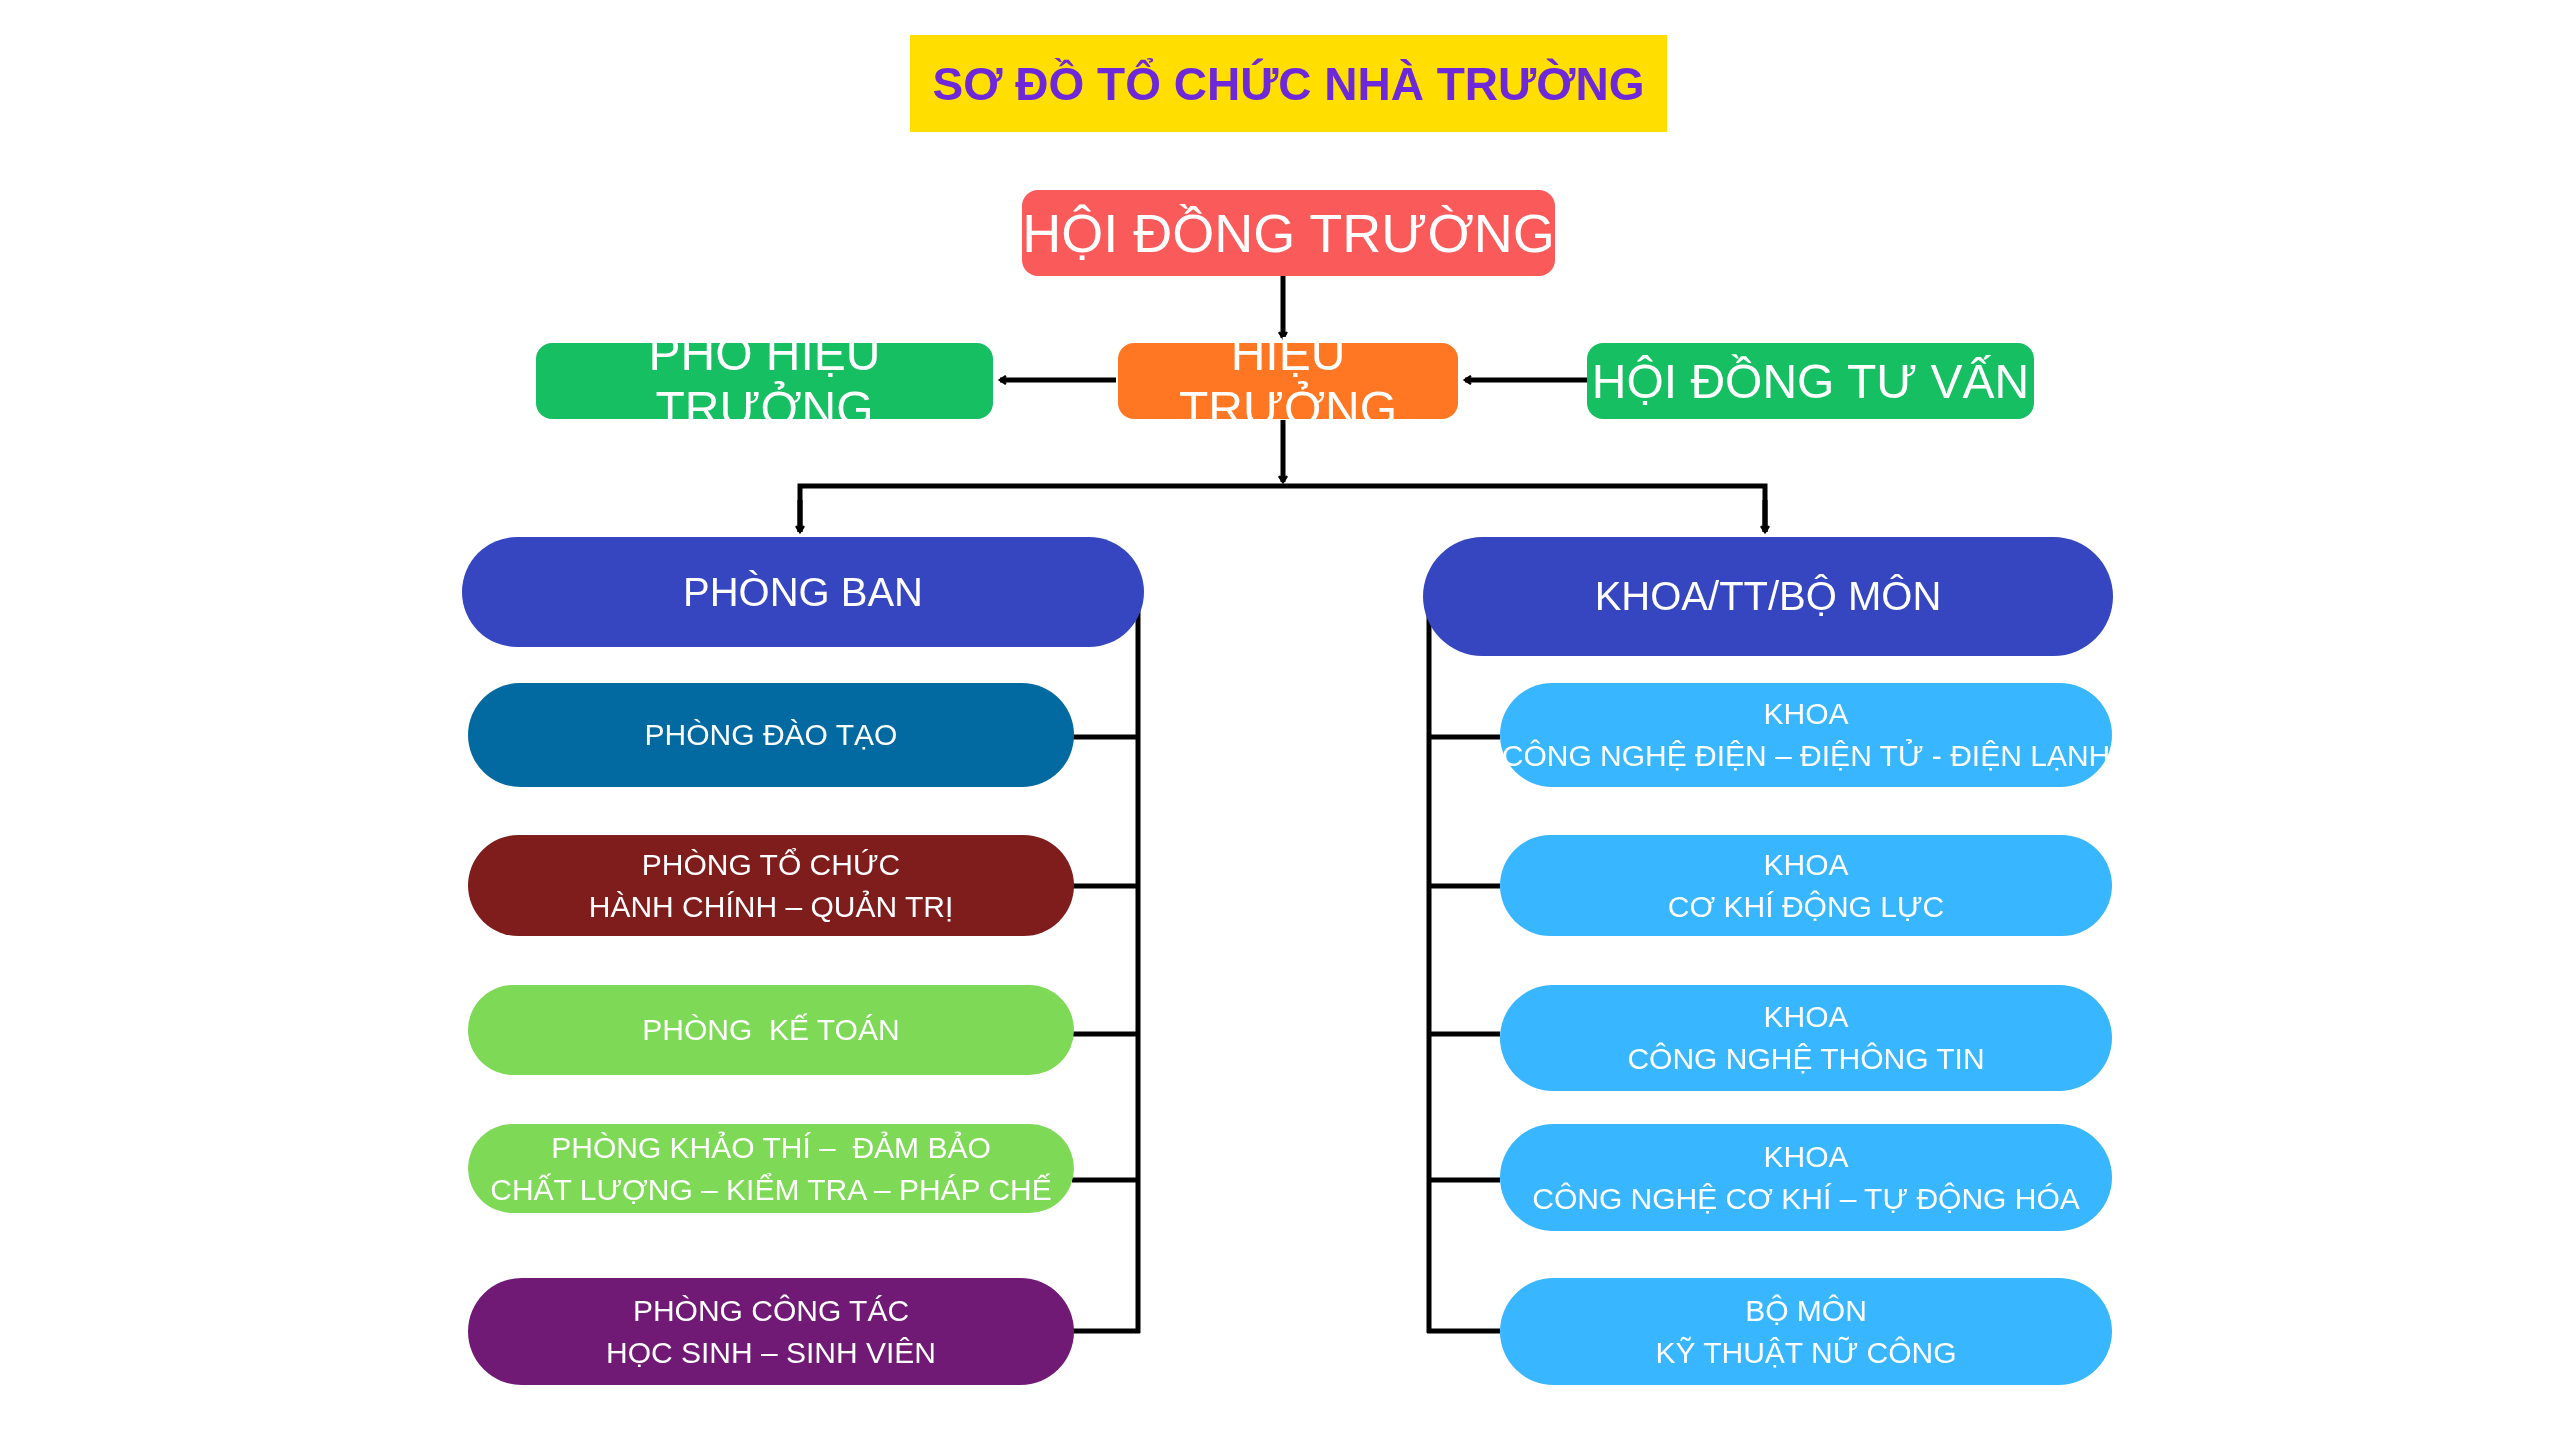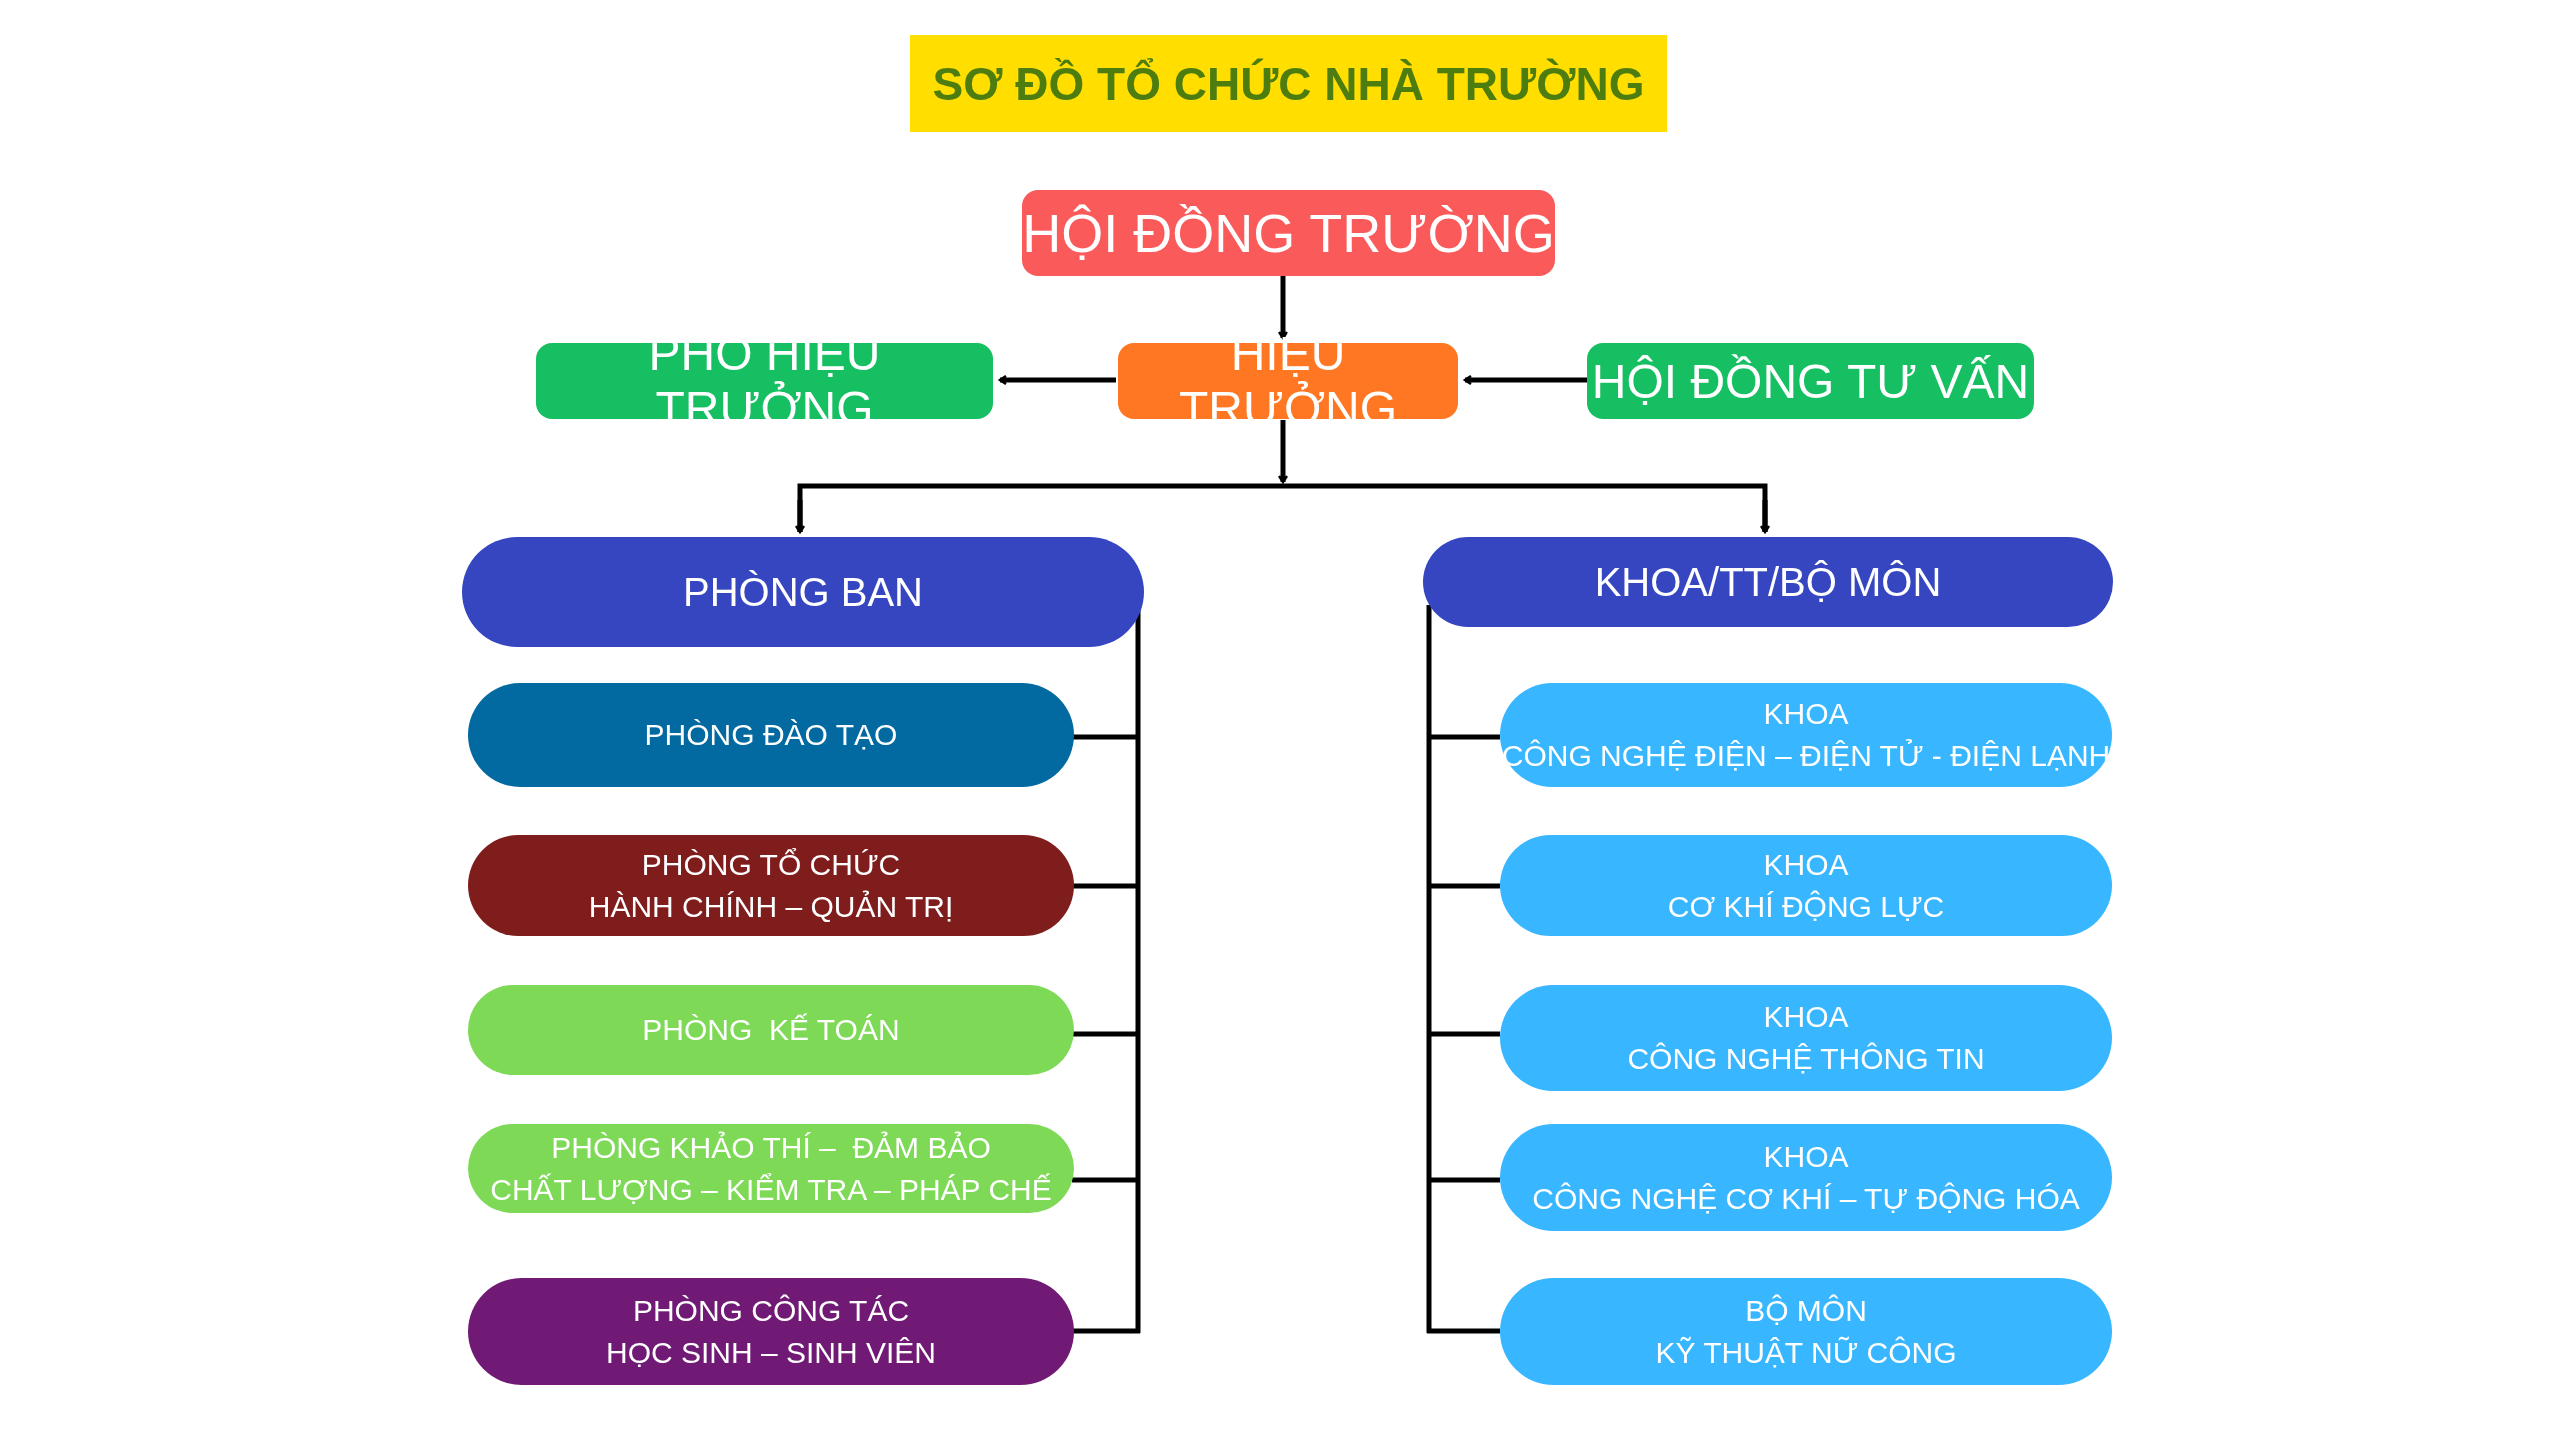--- a/index.html
+++ b/index.html
@@ -1,20 +1,20 @@
 <!DOCTYPE html>
 <html><head>
 <meta charset="utf-8">
 <style>
   html, body { margin:0; padding:0; }
   body { width:2560px; height:1440px; background:#ffffff; position:relative; overflow:hidden;
          font-family:"Liberation Sans", "DejaVu Sans", sans-serif; }
   .node { position:absolute; box-sizing:border-box; display:flex; flex-direction:column;
           align-items:center; justify-content:center; text-align:center; color:#ffffff; }
-  .title { background:#ffde00; color:#4d7c0f; font-weight:bold; font-size:46px; letter-spacing:0px; }
+  .title { background:#ffde00; color:#6d28d9; font-weight:bold; font-size:46px; letter-spacing:0px; }
   .top { border-radius:16px; font-size:54px; font-weight:normal; }
   .pill { border-radius:60px; }
   .cat { font-size:40px; }
   .item { font-size:30px; line-height:42px; }
   svg.conn { position:absolute; left:0; top:0; width:2560px; height:1440px; pointer-events:none; }
 </style>
 </head>
 <body>
 
 <svg class="conn" viewBox="0 0 2560 1440">
@@ -70,21 +70,21 @@
 </div>
 
 <div class="node top" style="left:1587px; top:343px; width:447px; height:76px; background:#16bf62; font-size:48px;">
   <span>HỘI ĐỒNG TƯ VẤN</span>
 </div>
 
 <div class="node pill cat" style="left:462px; top:537px; width:682px; height:110px; background:#3546c0;">
   <span>PHÒNG BAN</span>
 </div>
 
-<div class="node pill cat" style="left:1423px; top:537px; width:690px; height:90px; background:#3546c0;text-align:center;">
+<div class="node pill cat" style="left:1423px; top:537px; width:690px; height:119px; background:#3546c0;text-align:center;">
   <span>KHOA/TT/BỘ MÔN</span>
 </div>
 
 <div class="node pill item" style="left:468px; top:683px; width:606px; height:104px; background:#0369a1;">
   <span>PHÒNG ĐÀO TẠO</span>
 </div>
 <div class="node pill item" style="left:468px; top:835px; width:606px; height:101px; background:#7f1d1d;">
   <span>PHÒNG TỔ CHỨC</span>
   <span>HÀNH CHÍNH – QUẢN TRỊ</span>
 </div>

